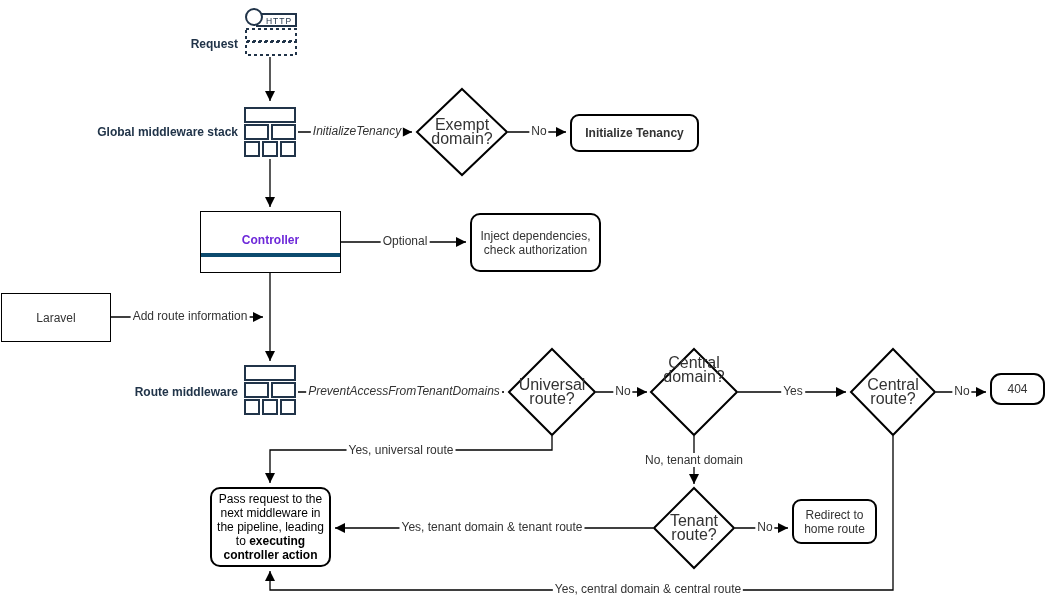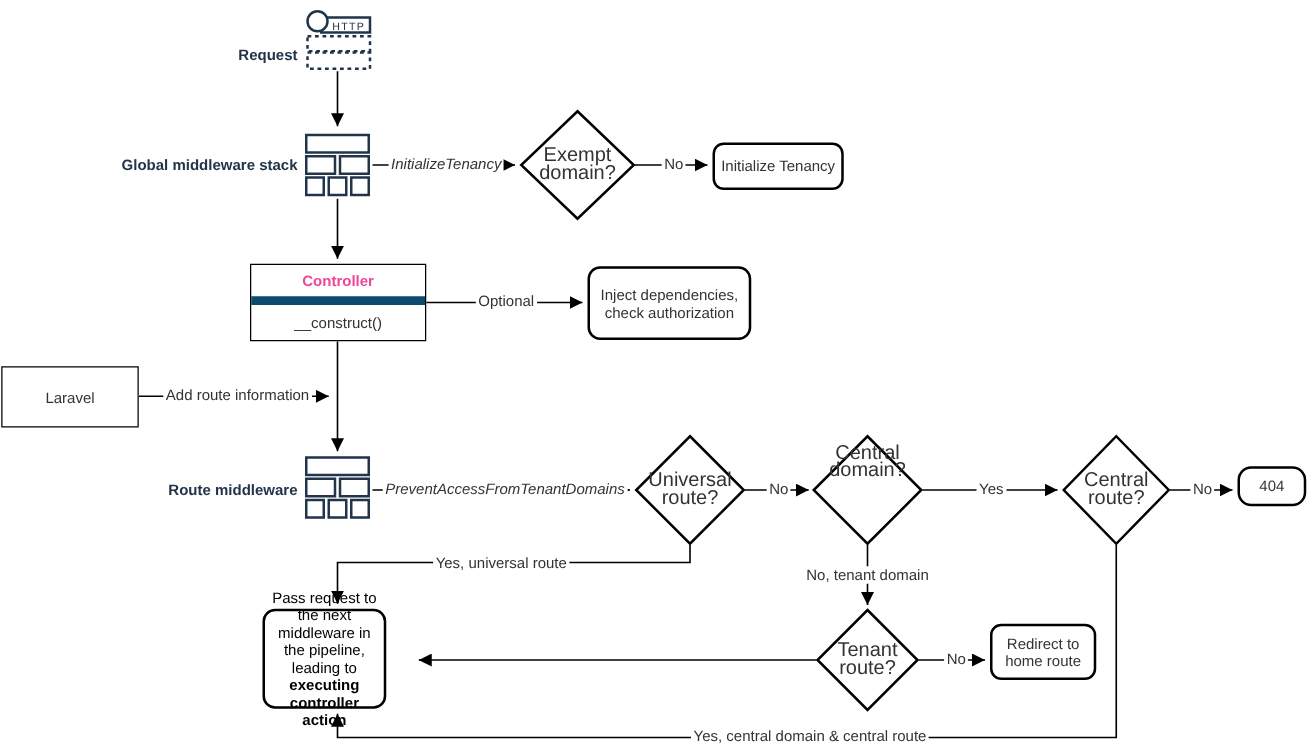--- a/index.html
+++ b/index.html
@@ -7,21 +7,21 @@
           font-family:"Liberation Sans",sans-serif;}
   #wires{position:absolute;left:0;top:0;z-index:1;}
   .node{position:absolute;box-sizing:border-box;z-index:2;display:flex;align-items:center;
         justify-content:center;text-align:center;font-size:12px;color:#333;background:#fff;}
   .rounded{border:2px solid #000;border-radius:9px;}
   .rect{border:1px solid #000;}
   .thick{border-width:2.5px;border-radius:10px;line-height:14px;color:#000;padding:2px 3px;}
   .thick b{font-weight:bold;}
   .uml{flex-direction:column;align-items:stretch;padding:0;}
   .uml-head{height:25px;display:flex;align-items:center;justify-content:center;
-            font-weight:bold;color:#ec4899;border-bottom:7px solid #0c4a6e;}
+            font-weight:bold;color:#6d28d9;border-bottom:4px solid #0c4a6e;}
   .uml-body{flex:1;display:flex;align-items:center;justify-content:center;color:#333;}
   .side-label{position:absolute;z-index:2;font-size:12px;font-weight:bold;color:#213449;
               white-space:nowrap;transform:translateY(-50%);text-align:right;}
   .edge-label{position:absolute;z-index:3;transform:translate(-50%,-50%);background:#fff;
               font-size:12px;color:#333;white-space:nowrap;padding:0 2px;line-height:14px;}
   .it{font-style:italic;}
   .diamond-label{position:absolute;z-index:2;transform:translate(-50%,-50%);font-size:16px;
                  color:#333;text-align:center;line-height:14px;}
 </style>
 </head>
@@ -87,36 +87,35 @@
       <rect x="245" y="400" width="14" height="14"></rect>
       <rect x="263" y="400" width="14" height="14"></rect>
       <rect x="281" y="400" width="14" height="14"></rect>
     </g>
   </svg>
 
   <div class="side-label" style="right:814px;top:44px;">Request</div>
   <div class="side-label" style="right:814px;top:132px;">Global middleware stack</div>
   <div class="side-label" style="right:814px;top:392px;text-align:center;">Route middleware</div>
 
-  <div class="node rounded" style="left:570px;top:114px;width:105px;height:38px;">Initialize Tenancy</div>
+  <div class="node rounded" style="left:570px;top:114px;width:129px;height:38px;font-weight:bold;">Initialize Tenancy</div>
 
   <div class="node rect uml" style="left:200px;top:211px;width:141px;height:62px;">
     <div class="uml-head">Controller</div>
-    <div class="uml-body">__construct()</div>
   </div>
 
   <div class="node rounded" style="left:470px;top:213px;width:131px;height:59px;border-radius:10px;padding:0 6px;">Inject dependencies, check authorization</div>
 
   <div class="node rect" style="left:1px;top:293px;width:110px;height:49px;">Laravel</div>
 
   <div class="node rounded" style="left:990px;top:373px;width:55px;height:32px;border-radius:11px;">404</div>
 
   <div class="node rounded" style="left:792px;top:499px;width:85px;height:45px;padding:0 5px;">Redirect to home route</div>
 
-  <div class="node rounded thick" style="left:210px;top:487px;width:99px;height:80px;justify-content:flex-end;">
+  <div class="node rounded thick" style="left:210px;top:487px;width:121px;height:80px;justify-content:flex-end;">
     <div>
       <span>Pass request to the next middleware in the pipeline, leading to</span>
       <b>executing controller action</b>
     </div>
   </div>
 
   <div class="diamond-label" style="left:462px;top:132px;width:70px;">Exempt domain?</div>
   <div class="diamond-label" style="left:552px;top:392px;width:72px;">Universal route?</div>
   <div class="diamond-label" style="left:694px;top:370px;width:70px;">Central domain?</div>
   <div class="diamond-label" style="left:893px;top:392px;width:60px;">Central route?</div>
@@ -126,15 +125,16 @@
   <div class="edge-label" style="left:539px;top:131px;">No</div>
   <div class="edge-label" style="left:405px;top:241px;">Optional</div>
   <div class="edge-label" style="left:190px;top:316px;">Add route information</div>
   <div class="edge-label it" style="left:404px;top:391px;">PreventAccessFromTenantDomains</div>
   <div class="edge-label" style="left:623px;top:391px;">No</div>
   <div class="edge-label" style="left:793px;top:391px;">Yes</div>
   <div class="edge-label" style="left:962px;top:391px;">No</div>
   <div class="edge-label" style="left:401px;top:450px;">Yes, universal route</div>
   <div class="edge-label" style="left:694px;top:460px;">No, tenant domain</div>
   <div class="edge-label" style="left:765px;top:527px;">No</div>
+  <div class="edge-label" style="left:492px;top:527px;">Yes, tenant domain &amp; tenant route</div>
   <div class="edge-label" style="left:648px;top:589px;">Yes, central domain &amp; central route</div>
 
 </div>
 
 </body></html>

